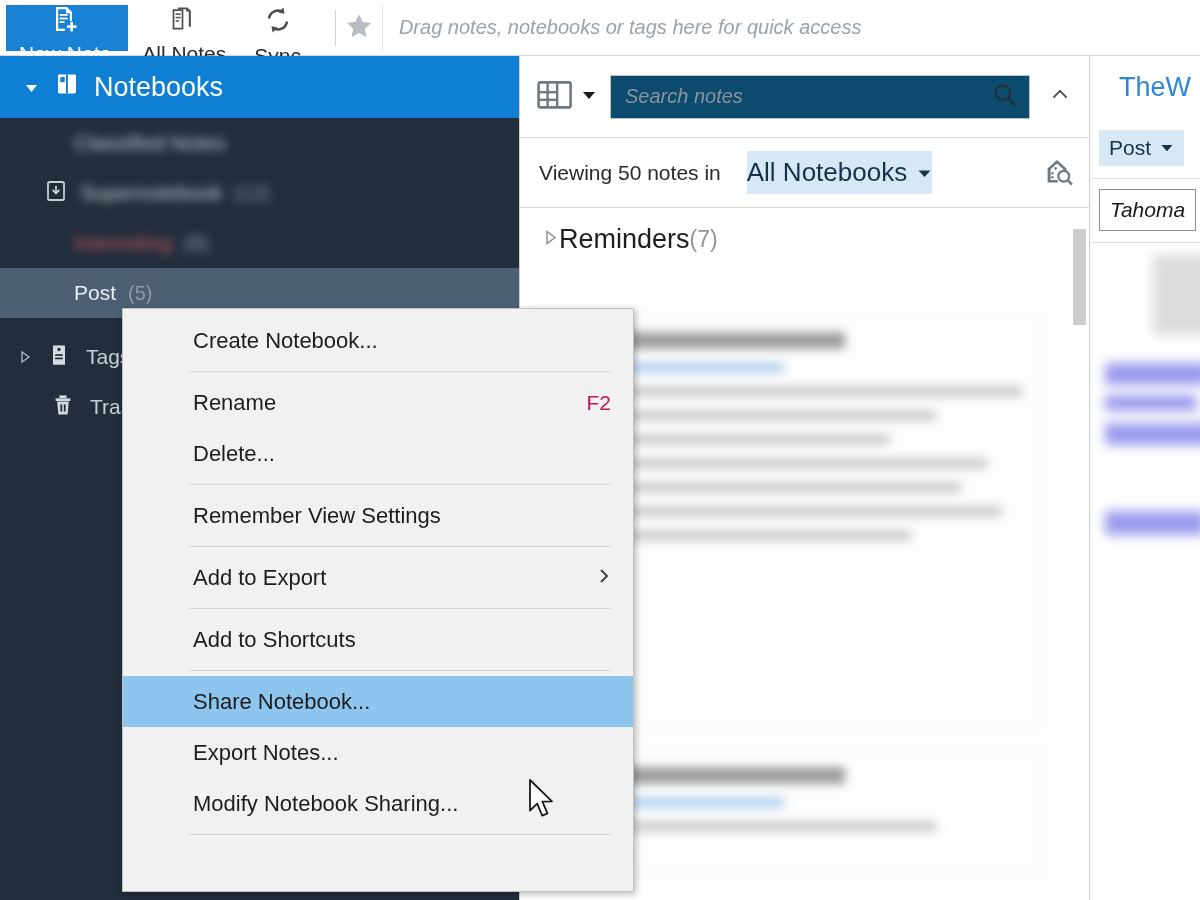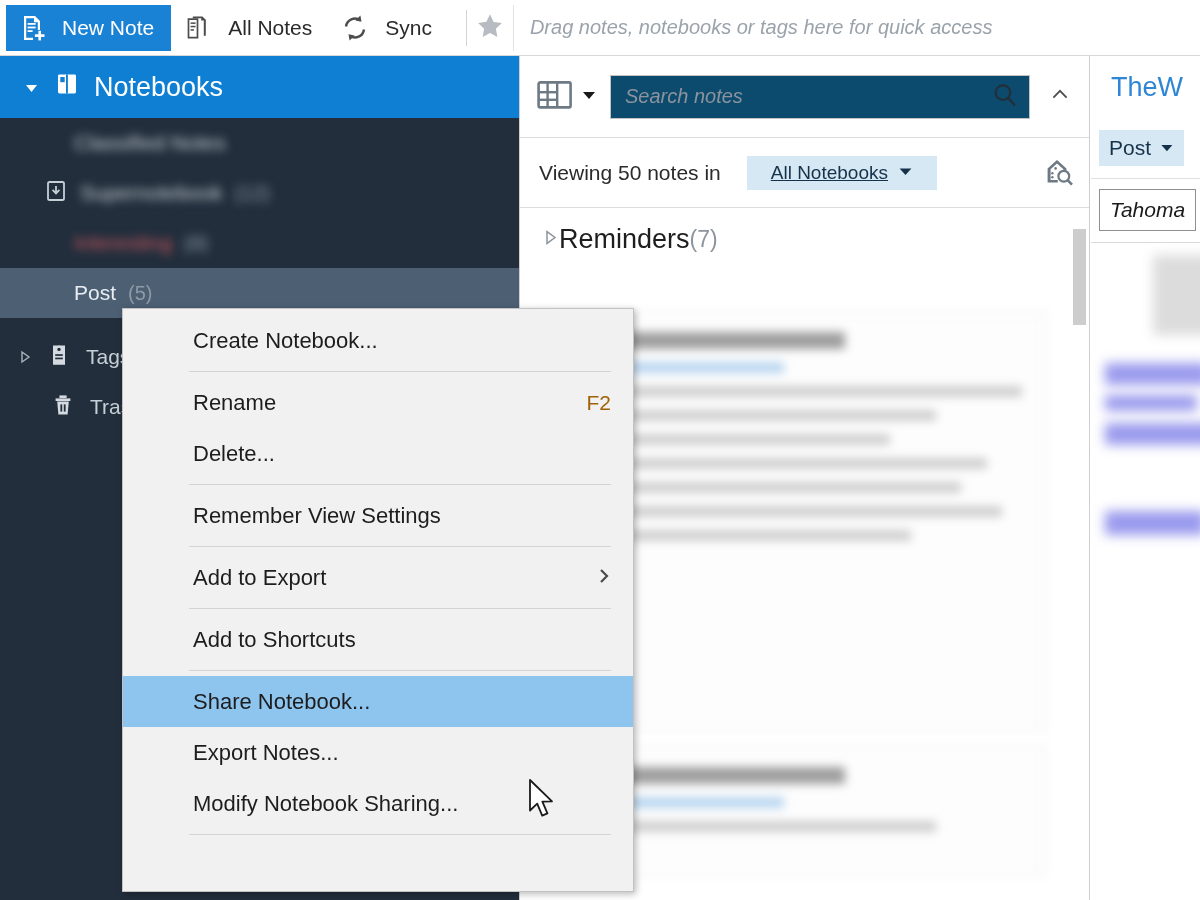--- a/index.html
+++ b/index.html
@@ -14,24 +14,25 @@
 
   
   .toolbar {
     position: absolute; left: 0; top: 0;
     width: 1200px; height: 56px;
     background: #ffffff;
     border-bottom: 1px solid #d8d8d8;
     display: flex; align-items: center;
   }
   .tb-btn {
-    display: flex; align-items: center; gap: 15px;
+    display: flex; align-items: center; gap: 9px;
     height: 46px; padding: 0 14px;
     font-size: 21px; color: #2a2a2a;
     white-space: nowrap;
+    flex-direction: column;
   }
   .tb-btn.primary {
     background: #1a82d4; color: #ffffff;
     margin-left: 6px; padding: 0 17px 0 13px;
   }
   .tb-icon { display: flex; align-items: center; justify-content: center; flex: none; }
 
   .tb-sep {
     width: 1px; height: 36px; background: #d5d5d5;
     margin-left: 20px;
@@ -113,24 +114,23 @@
   }
 
   .nl-viewing {
     height: 70px; display: flex; align-items: center;
     padding: 0 14px 0 19px; gap: 26px;
     border-bottom: 1px solid #dcdcdc;
   }
   .viewing-label { font-size: 21px; color: #2b2b2b; white-space: nowrap; }
   .nb-filter {
     background: #d6e8f4; color: #15324a;
-    font-size: 19px; padding: 6px 24px;
+    font-size: 26px; padding: 6px 0;
     display: flex; align-items: center; gap: 10px;
     white-space: nowrap;
-    text-decoration: underline;
   }
   .nl-tagsearch { margin-left: auto; display: flex; align-items: center; }
 
   .nl-group {
     height: 62px; display: flex; align-items: center;
     padding-left: 22px;
   }
   .nl-group-title { font-size: 27px; color: #1e1e1e; }
   .nl-group-count { font-size: 23px; color: #8d959c; }
 
@@ -161,21 +161,21 @@
 
   
   .editor {
     position: absolute; left: 1091px; top: 56px;
     width: 109px; height: 844px;
     background: #ffffff;
     overflow: hidden;
   }
   .ed-title {
     height: 62px; display: flex; align-items: center;
-    padding-left: 20px;
+    padding-left: 28px;
     font-size: 27px; color: #2f86d4; white-space: nowrap;
   }
   .ed-meta { height: 60px; display: flex; align-items: center; padding-left: 8px; }
   .ed-nb-badge {
     background: #d6e8f4; color: #15324a; font-size: 21px;
     padding: 6px 10px; display: flex; align-items: center; gap: 9px;
     white-space: nowrap;
   }
   .ed-fontbar {
     height: 62px; display: flex; align-items: center; padding-left: 8px;
@@ -208,21 +208,21 @@
     padding: 6px 0 0 0;
     z-index: 50;
   }
   .ctx-item {
     height: 51px; display: flex; align-items: center;
     padding: 0 22px 0 70px;
     font-size: 22px; color: #1d1d1d;
     white-space: nowrap;
   }
   .ctx-item.highlight { background: #8ec5ef; }
-  .ctx-accel { margin-left: auto; font-size: 21px; color: #a16207; text-align: right; }
+  .ctx-accel { margin-left: auto; font-size: 21px; color: #be185d; text-align: right; }
   .ctx-sub { margin-left: auto; font-size: 21px; color: #4a4a4a; }
   .ctx-sep { height: 1px; background: #d4d4d4; margin: 5px 22px 5px 66px; }
 
   
   .cursor { position: absolute; left: 528px; top: 779px; z-index: 90; }
 </style>
 </head>
 <body>
 
 <div id="app">

